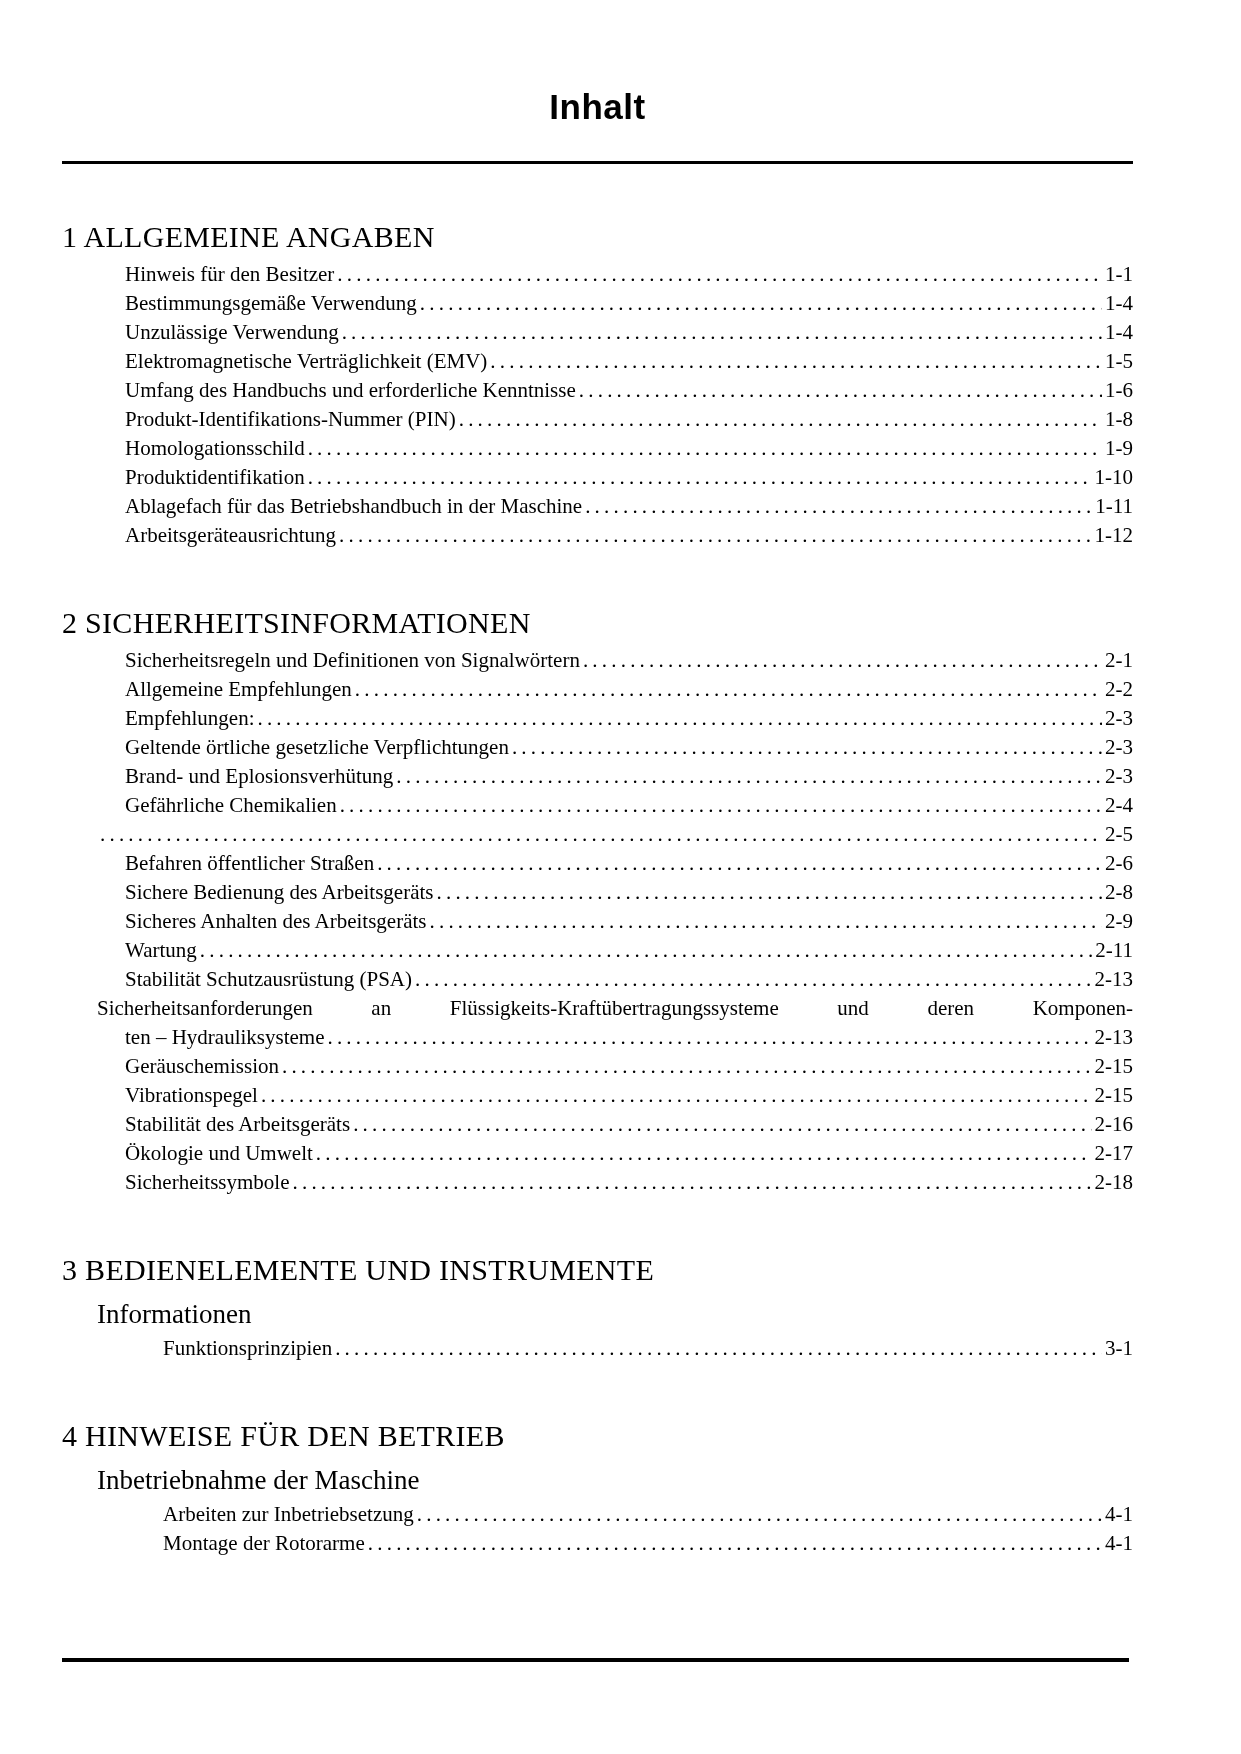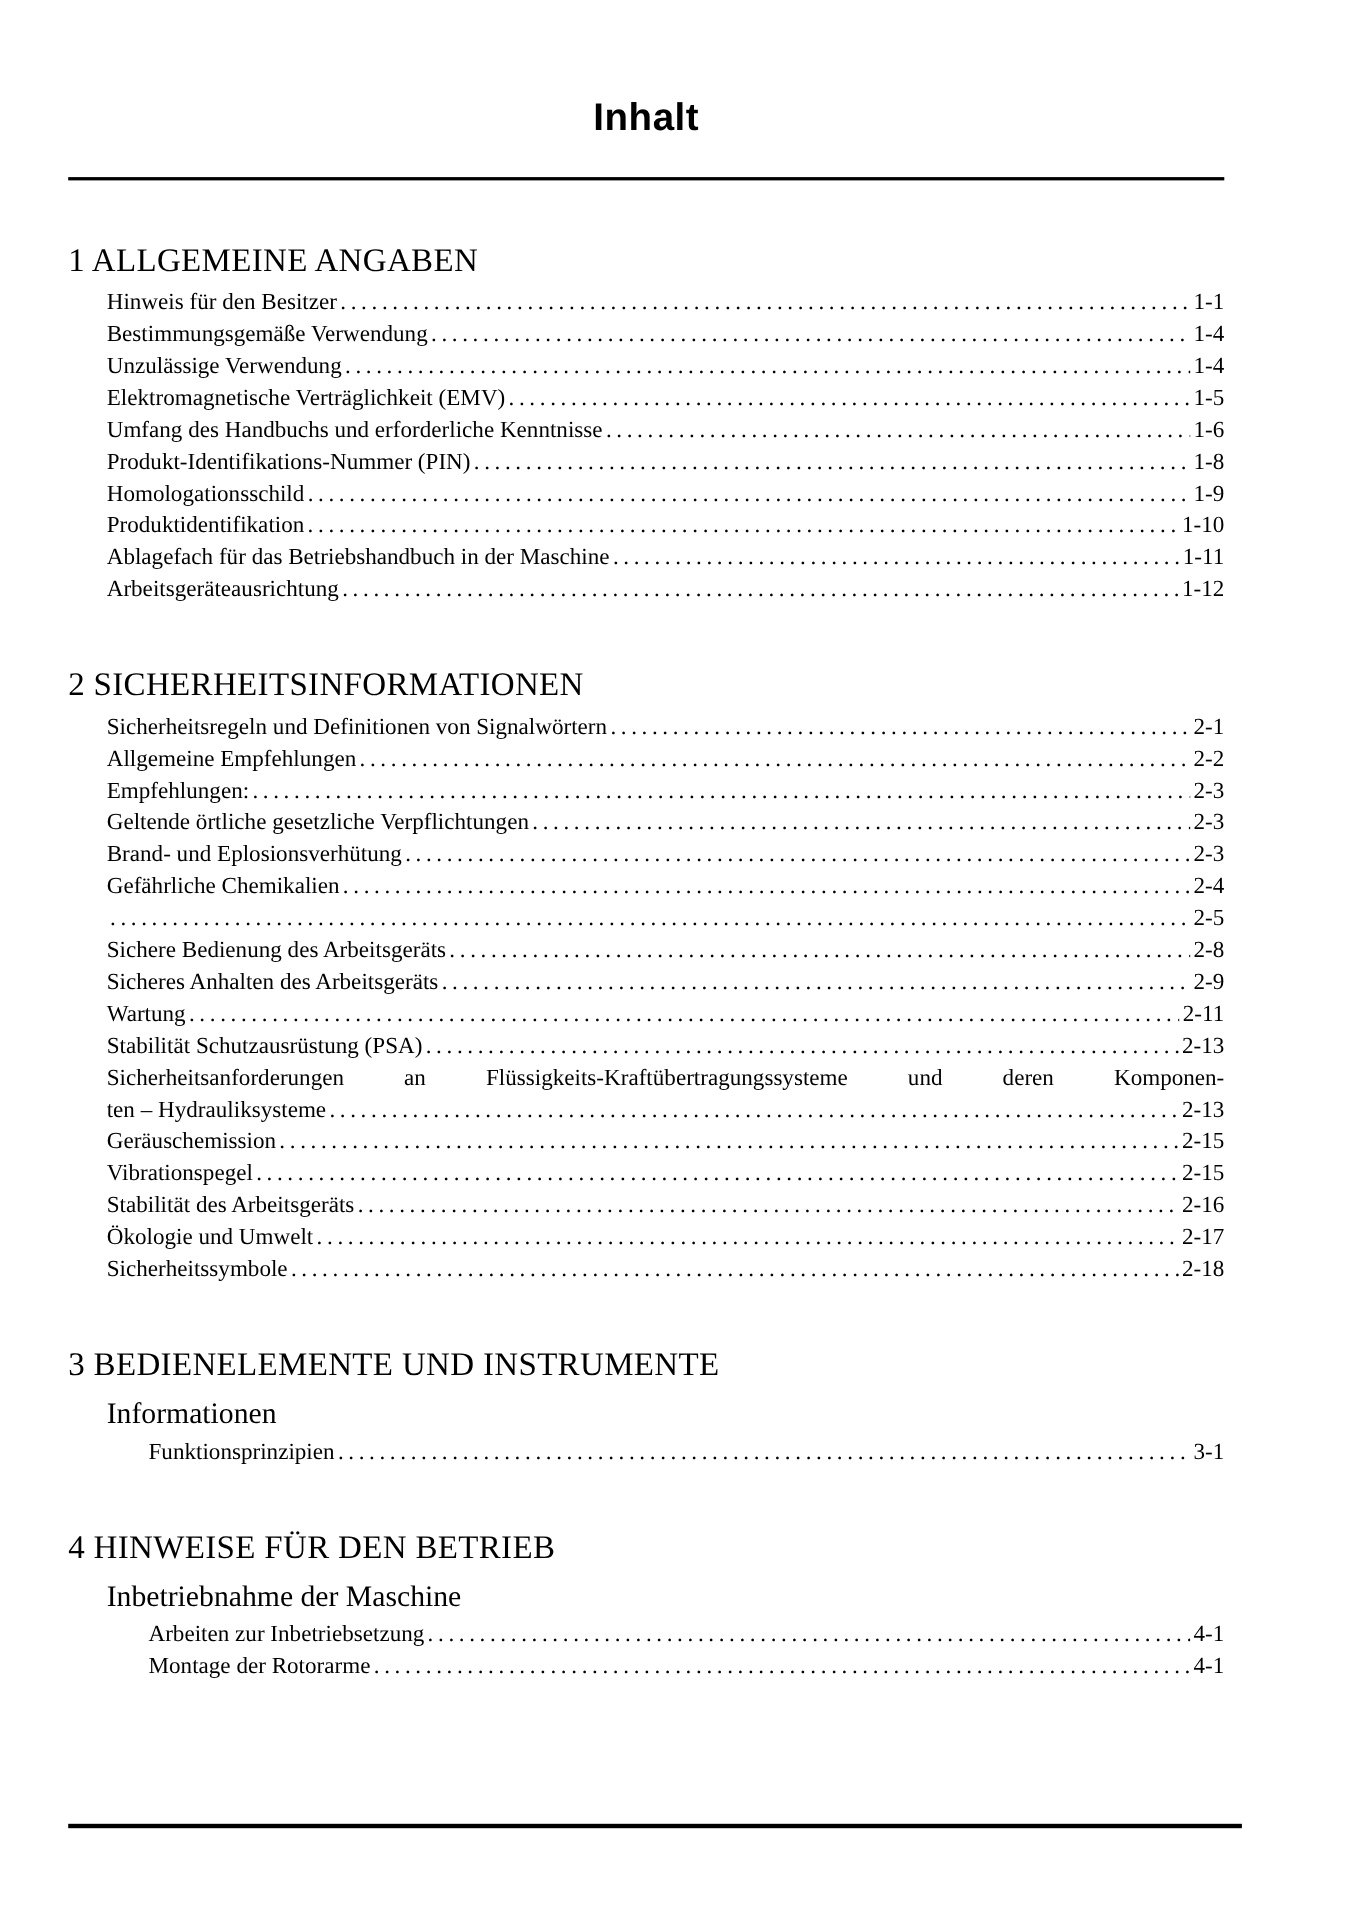--- a/index.html
+++ b/index.html
@@ -7,21 +7,21 @@
     position:relative;
     width:1241px; height:1754px;
     margin:0 auto;
     background:#ffffff;
     color:#000000;
     font-family:"Liberation Sans", sans-serif;
     overflow:hidden;
   }
   .content {
     position:absolute;
-    left:62px; right:128px; top:0;
+    left:62px; right:108px; top:0;
   }
   .title {
     margin:86px 0 0 0;
     font-size:35px;
     line-height:42px;
     font-weight:700;
     text-align:center;
     letter-spacing:0.5px;
   }
   .rule-top {
@@ -37,21 +37,21 @@
     font-weight:400;
     letter-spacing:0.3px;
   }
   .entries { margin:5px 0 0 35px; }
   .entry {
     display:flex;
     align-items:baseline;
     font-size:21px;
     line-height:29px;
   }
-  .entry-label { white-space:nowrap; }
+  .entry-label { white-space:nowrap;margin-left:28px; }
   .entry-dots {
     flex:1 1 auto;
     overflow:hidden;
     white-space:nowrap;
     margin:0 3px 0 3px;
     min-width:14px;
   }
   .entry-dots::before {
     content:"...................................................................................................................................................................................................................................................................";
     letter-spacing:4.2px;
@@ -171,20 +171,25 @@
               <span class="entry-page">2-3</span>
             </div>
             <div class="entry">
               <span class="entry-label">Gefährliche Chemikalien</span>
               <span class="entry-dots"></span>
               <span class="entry-page">2-4</span>
             </div>
             <div class="entry">
               <span class="entry-dots"></span>
               <span class="entry-page">2-5</span>
+            </div>
+            <div class="entry">
+              <span class="entry-label">Befahren öffentlicher Straßen</span>
+              <span class="entry-dots"></span>
+              <span class="entry-page">2-6</span>
             </div>
             <div class="entry">
               <span class="entry-label">Sichere Bedienung des Arbeitsgeräts</span>
               <span class="entry-dots"></span>
               <span class="entry-page">2-8</span>
             </div>
             <div class="entry">
               <span class="entry-label">Sicheres Anhalten des Arbeitsgeräts</span>
               <span class="entry-dots"></span>
               <span class="entry-page">2-9</span>

